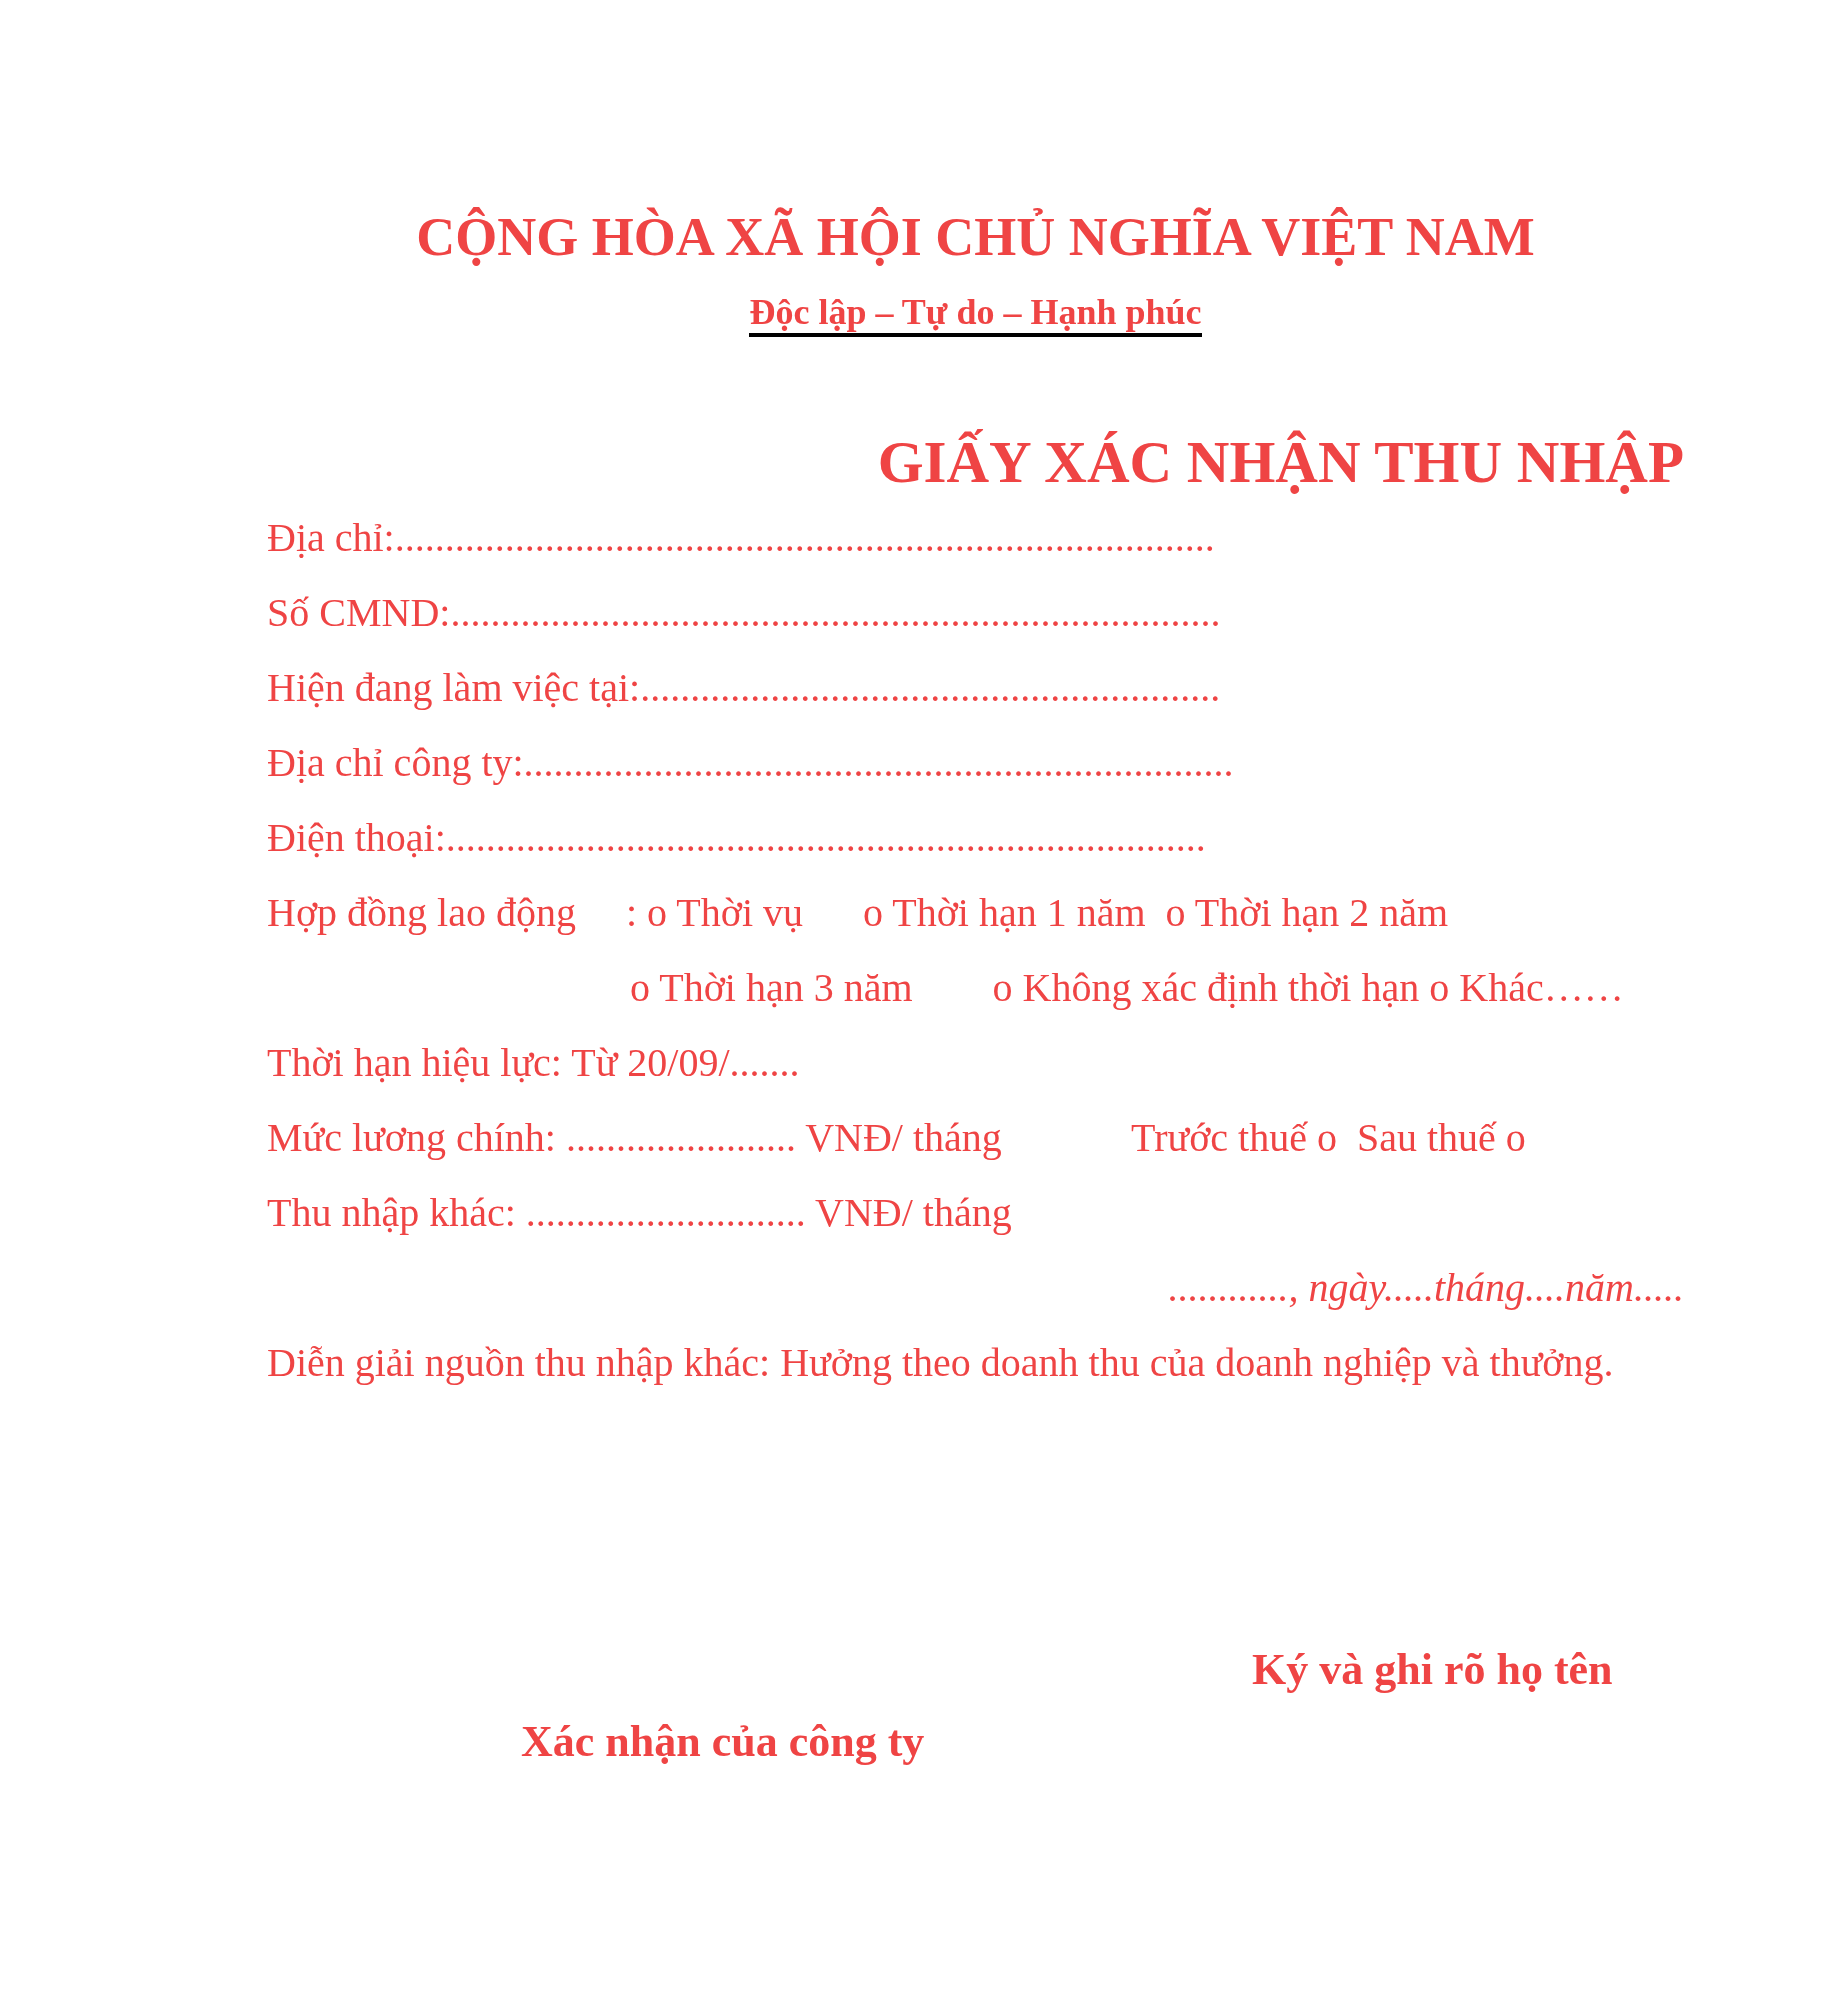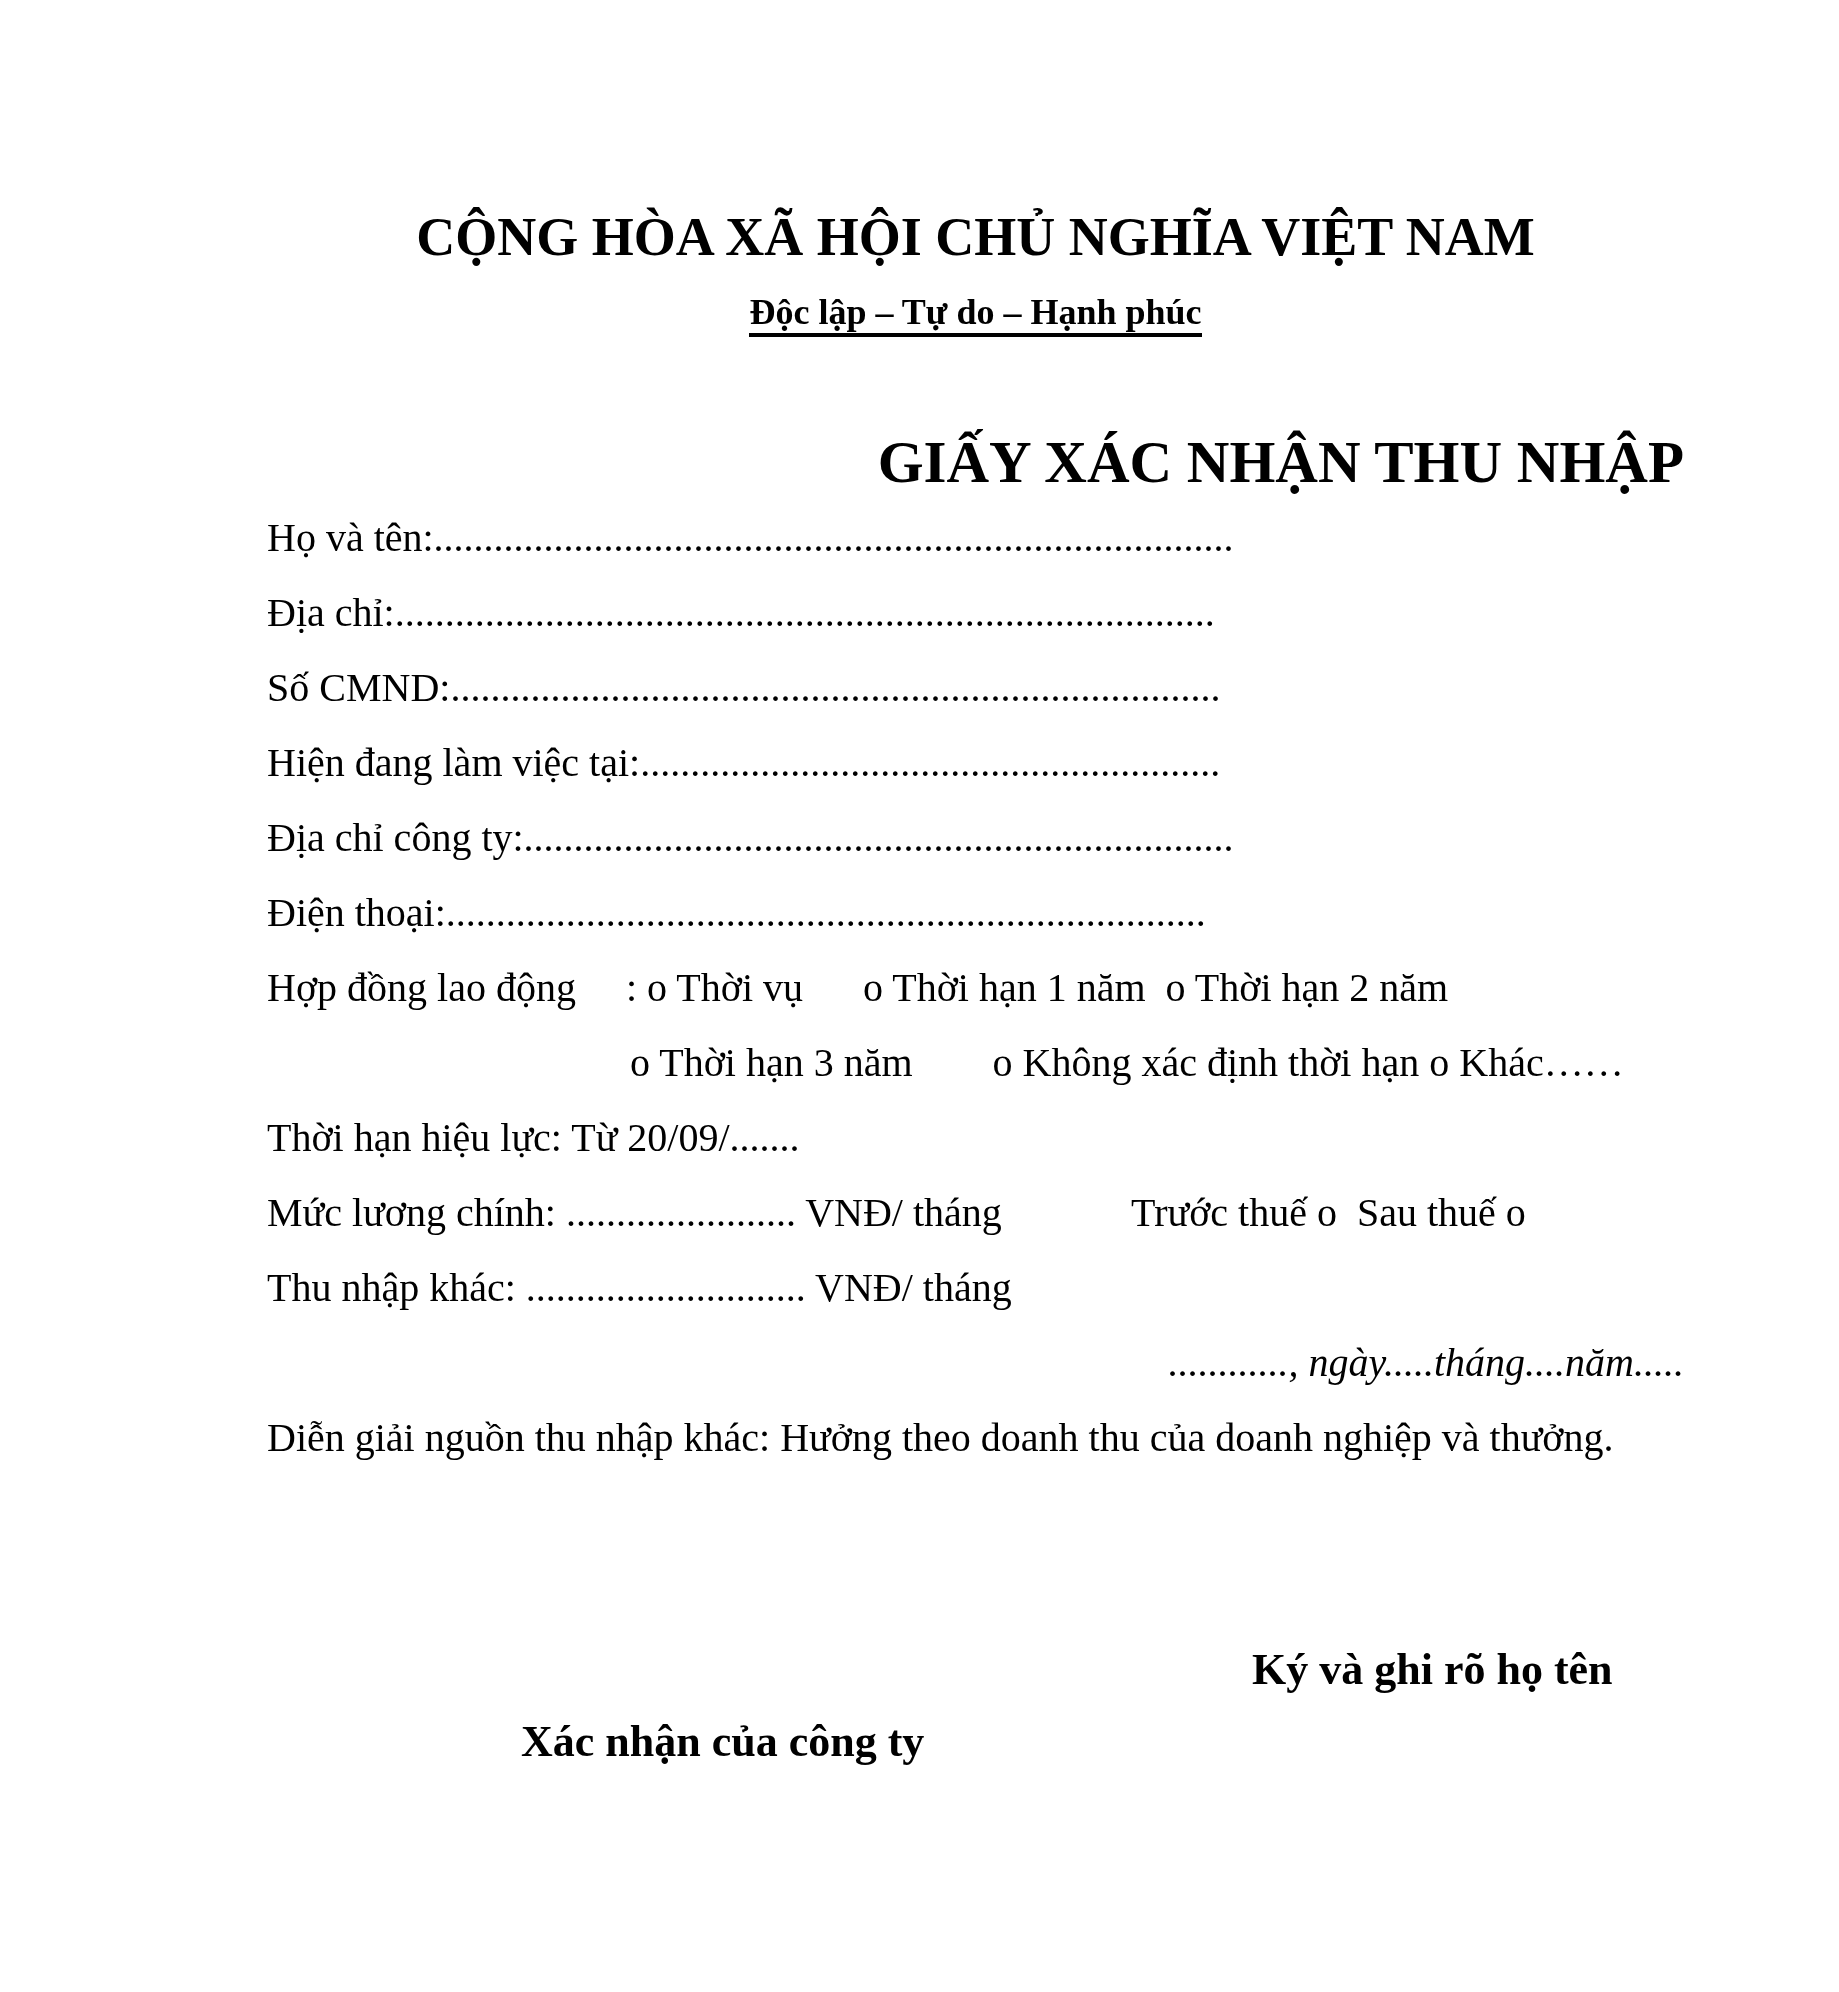--- a/index.html
+++ b/index.html
@@ -2,21 +2,21 @@
 <html style="font-size:12.5px"><head>
 <meta charset="utf-8">
 <style>
   * { margin: 0; padding: 0; box-sizing: border-box; }
   html, body { background: #ffffff; }
   .page {
     position: relative;
     width: 1840px;
     height: 1992px;
     background: #ffffff;
-    color: #000000;
+    color: #ef4444;
     font-family: "Liberation Serif", "DejaVu Serif", serif;
     font-size: 40px;
     line-height: 75px;
     overflow: hidden;
   }
   .content { padding: 200px 156px 0 267px; }
   .h1 {
     font-size: 54px;
     font-weight: bold;
     text-align: center;
@@ -56,21 +56,20 @@
 </style>
 </head>
 <body>
 
 <div class="page">
   <div class="content">
     <p class="h1">CỘNG HÒA XÃ HỘI CHỦ NGHĨA VIỆT NAM</p>
     <p class="h2"><span class="u">Độc lập – Tự do – Hạnh phúc</span></p>
     <p class="title">GIẤY XÁC NHẬN THU NHẬP</p>
 
-    <p class="line">Họ và tên:................................................................................</p>
     <p class="line">Địa chỉ:..................................................................................</p>
     <p class="line">Số CMND:.............................................................................</p>
     <p class="line">Hiện đang làm việc tại:..........................................................</p>
     <p class="line">Địa chỉ công ty:.......................................................................</p>
     <p class="line">Điện thoại:............................................................................</p>
     <p class="line">Hợp đồng lao động     : o Thời vụ      o Thời hạn 1 năm  o Thời hạn 2 năm</p>
     <p class="line indent">o Thời hạn 3 năm        o Không xác định thời hạn o Khác……</p>
     <p class="line">Thời hạn hiệu lực: Từ 20/09/.......</p>
     <p class="line">Mức lương chính: ....................... VNĐ/ tháng             Trước thuế o  Sau thuế o</p>
     <p class="line">Thu nhập khác: ............................ VNĐ/ tháng</p>

